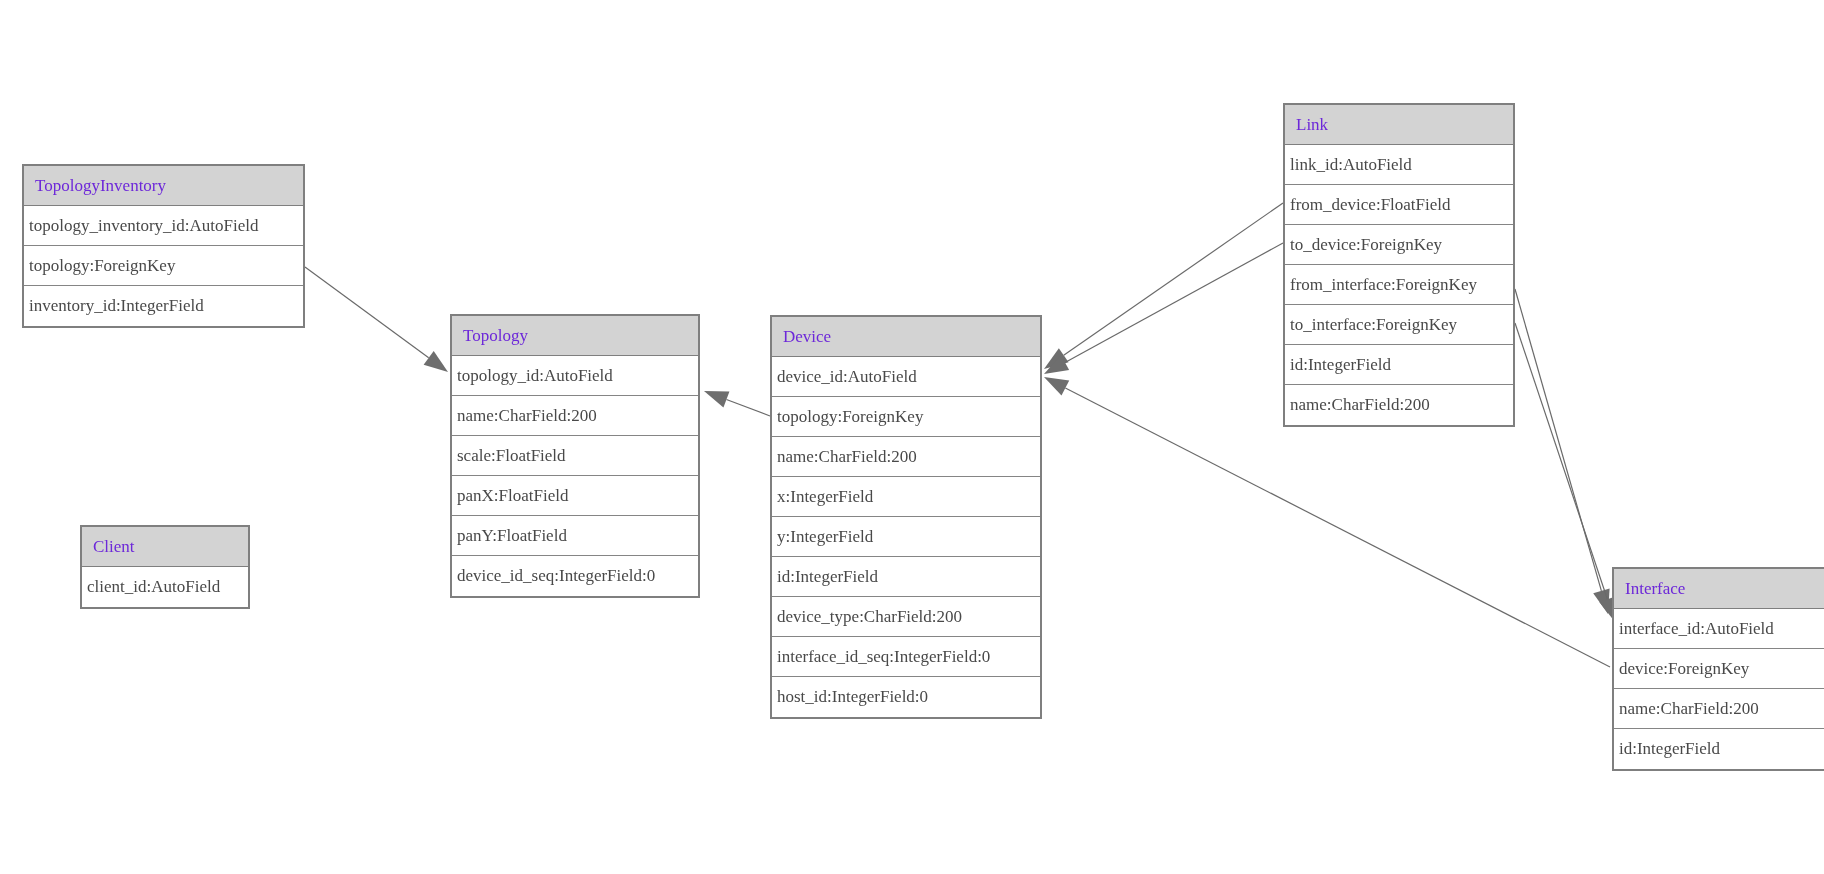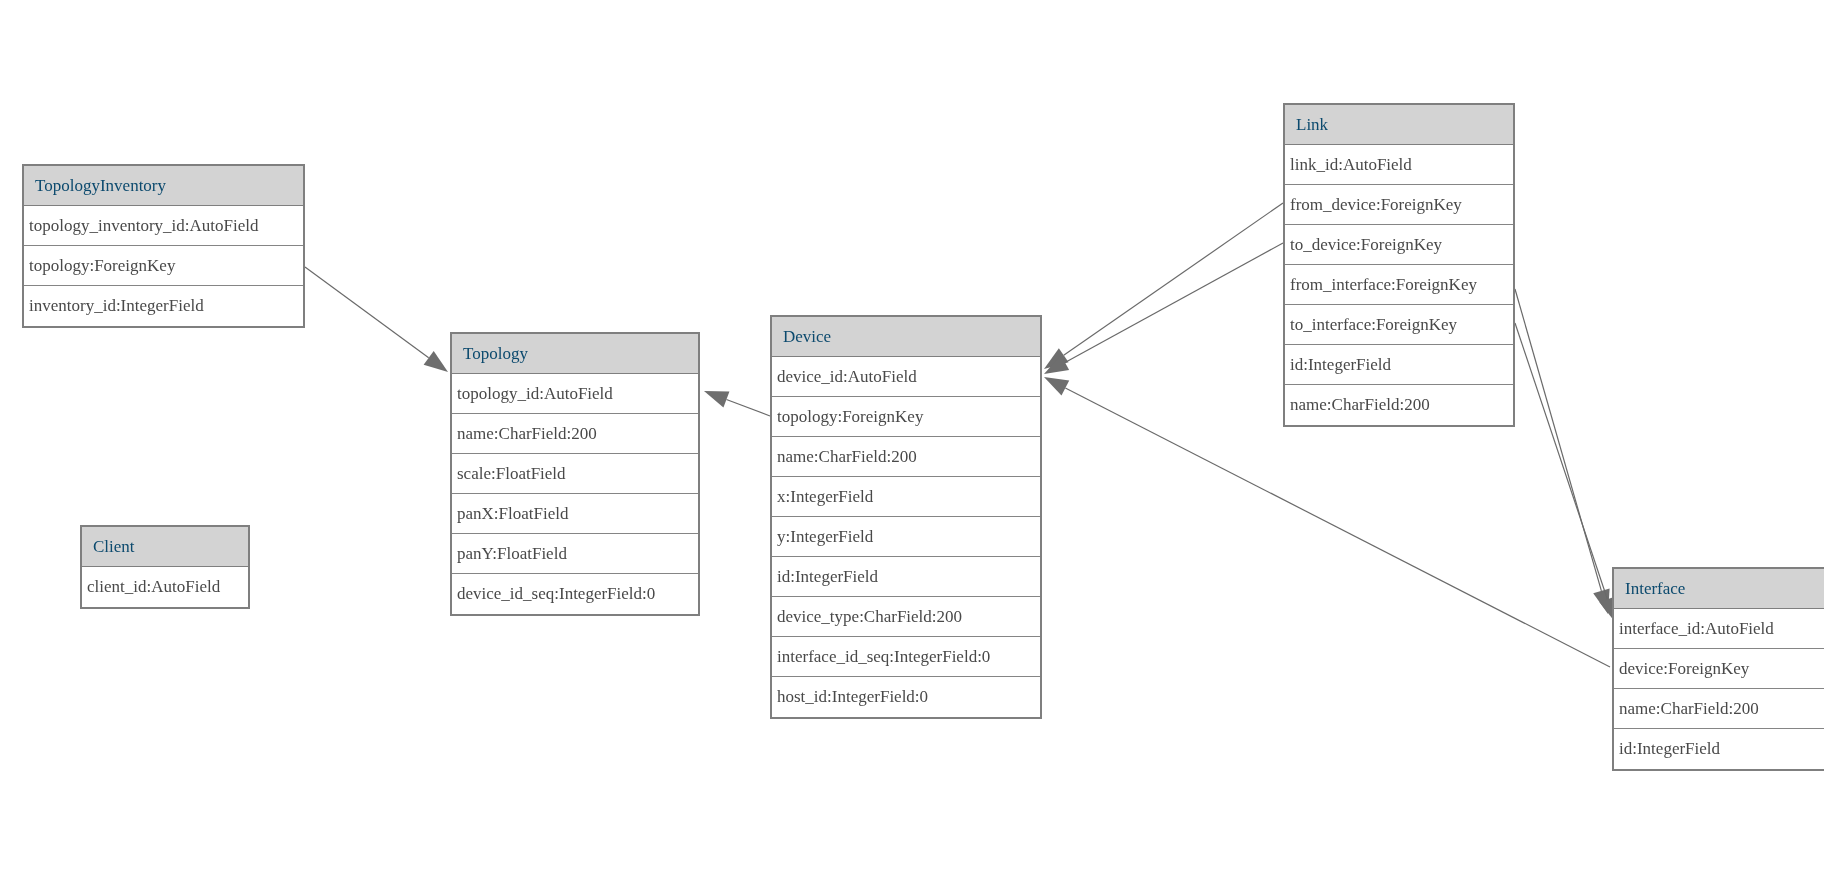--- a/index.html
+++ b/index.html
@@ -27,21 +27,21 @@
     background: #ffffff;
     border: 2px solid #7f7f7f;
     box-sizing: border-box;
   }
   .entity-header {
     background: #d3d3d3;
     height: 40px;
     line-height: 40px;
     padding-left: 11px;
     font-size: 17px;
-    color: #0c4a6e;
+    color: #6d28d9;
     border-bottom: 1px solid #7f7f7f;
     box-sizing: border-box;
     white-space: nowrap;
     overflow: hidden;
   }
   .entity-row {
     height: 40px;
     line-height: 39px;
     padding-left: 5px;
     font-size: 17px;
@@ -90,21 +90,21 @@
         <polygon points="1615,622 1599.3265925803016,601.9352473263152 1615.4488084893023,596.5432018718" fill="#6e6e6e"></polygon>
       </g>
     </svg>
   <div id="entities">
       <div class="entity" style="left: 22px; top: 164px; width: 283px;">
         <div class="entity-header">TopologyInventory</div>
         <div class="entity-row">topology_inventory_id:AutoField</div>
         <div class="entity-row">topology:ForeignKey</div>
         <div class="entity-row">inventory_id:IntegerField</div>
       </div>
-      <div class="entity" style="left: 450px; top: 332px; width: 250px;">
+      <div class="entity" style="left: 450px; top: 314px; width: 250px;">
         <div class="entity-header">Topology</div>
         <div class="entity-row">topology_id:AutoField</div>
         <div class="entity-row">name:CharField:200</div>
         <div class="entity-row">scale:FloatField</div>
         <div class="entity-row">panX:FloatField</div>
         <div class="entity-row">panY:FloatField</div>
         <div class="entity-row">device_id_seq:IntegerField:0</div>
       </div>
       <div class="entity" style="left: 80px; top: 525px; width: 170px;">
         <div class="entity-header">Client</div>
@@ -118,21 +118,21 @@
         <div class="entity-row">x:IntegerField</div>
         <div class="entity-row">y:IntegerField</div>
         <div class="entity-row">id:IntegerField</div>
         <div class="entity-row">device_type:CharField:200</div>
         <div class="entity-row">interface_id_seq:IntegerField:0</div>
         <div class="entity-row">host_id:IntegerField:0</div>
       </div>
       <div class="entity" style="left: 1283px; top: 103px; width: 232px;">
         <div class="entity-header">Link</div>
         <div class="entity-row">link_id:AutoField</div>
-        <div class="entity-row">from_device:ForeignKey</div>
+        <div class="entity-row">from_device:FloatField</div>
         <div class="entity-row">to_device:ForeignKey</div>
         <div class="entity-row">from_interface:ForeignKey</div>
         <div class="entity-row">to_interface:ForeignKey</div>
         <div class="entity-row">id:IntegerField</div>
         <div class="entity-row">name:CharField:200</div>
       </div>
       <div class="entity" style="left: 1612px; top: 567px; width: 244px;">
         <div class="entity-header">Interface</div>
         <div class="entity-row">interface_id:AutoField</div>
         <div class="entity-row">device:ForeignKey</div>

